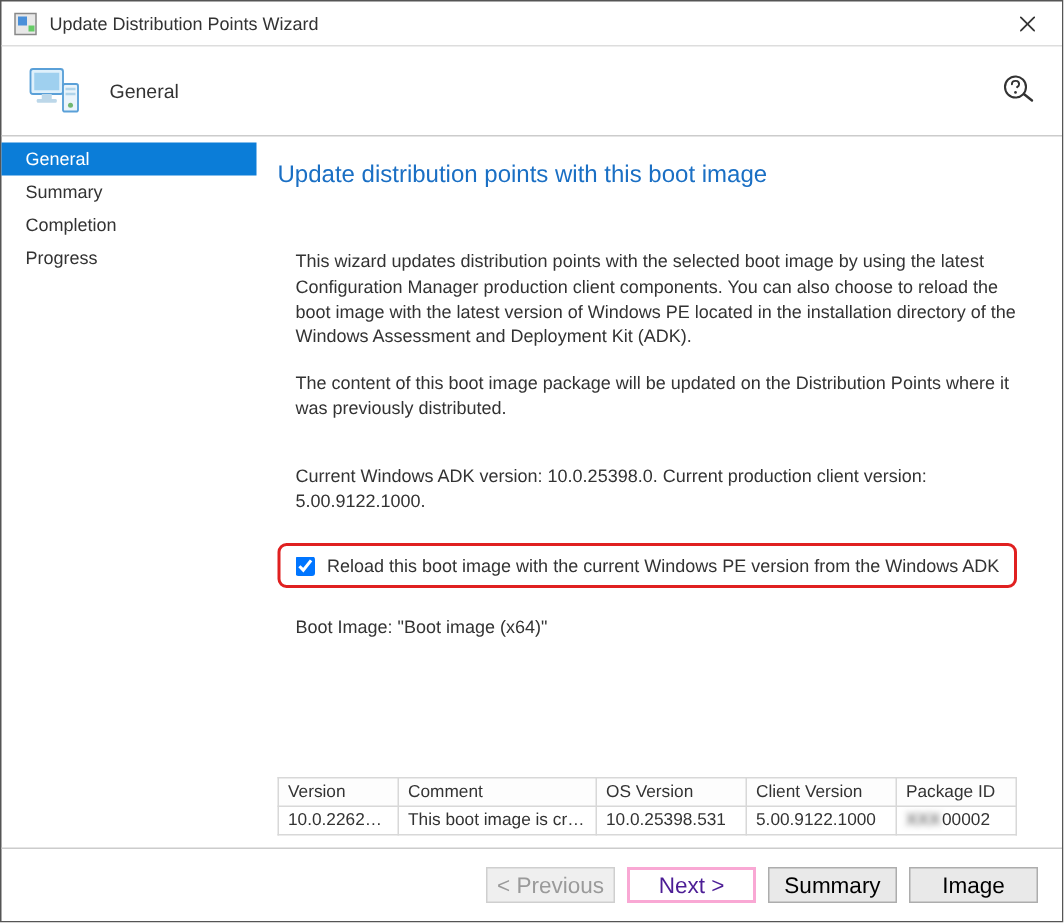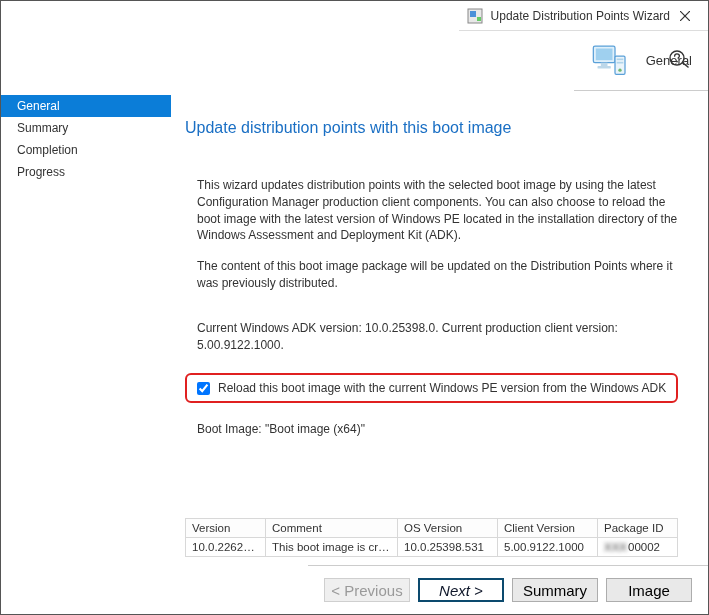--- a/index.html
+++ b/index.html
@@ -10,21 +10,20 @@
     color: #333;
     background: #fff;
   }
   .window {
     width: 709px;
     height: 615px;
     border: 1px solid #555;
     display: flex;
     flex-direction: column;
     position: relative;
-    align-items: flex-end;
   }
   .titlebar {
     height: 30px;
     display: flex;
     align-items: center;
     padding: 0 8px;
     border-bottom: 1px solid #ddd;
   }
   .titlebar .app-icon {
     width: 16px; height: 16px;
@@ -93,21 +92,21 @@
     padding: 12px 30px 0 14px;
     display: flex;
     flex-direction: column;
     min-width: 0;
   }
   .content h1 {
     color: #0b65c2;
     color: #1a6fc4;
     font-size: 16px;
     font-weight: 400;
-    margin: 16px 0 40px 0;
+    margin: 5px 0 40px 0;
   }
   .content p {
     margin: 0 0 14px 12px;
     line-height: 1.4;
   }
   .highlight-box {
     border: 2px solid #e02020;
     border-radius: 6px;
     padding: 6px 8px;
     margin: 6px 0 18px 0;
@@ -158,23 +157,22 @@
     cursor: pointer;
   }
   .buttons button:disabled {
     color: #9a9a9a;
     background: #efefef;
     border-color: #cfcfcf;
     cursor: default;
   }
   .buttons button.primary {
     background: #fff;
-    border: 2px solid #0c4a6e;
-    color: #0f172a;
-    font-style: italic;
+    border: 2px solid #f9a8d4;
+    color: #4c1d95;
   }
   .pkg-blur {
     filter: blur(2px);
     display: inline-block;
     margin-right: 1px;
   }
 </style>
 </head>
 <body>
 

